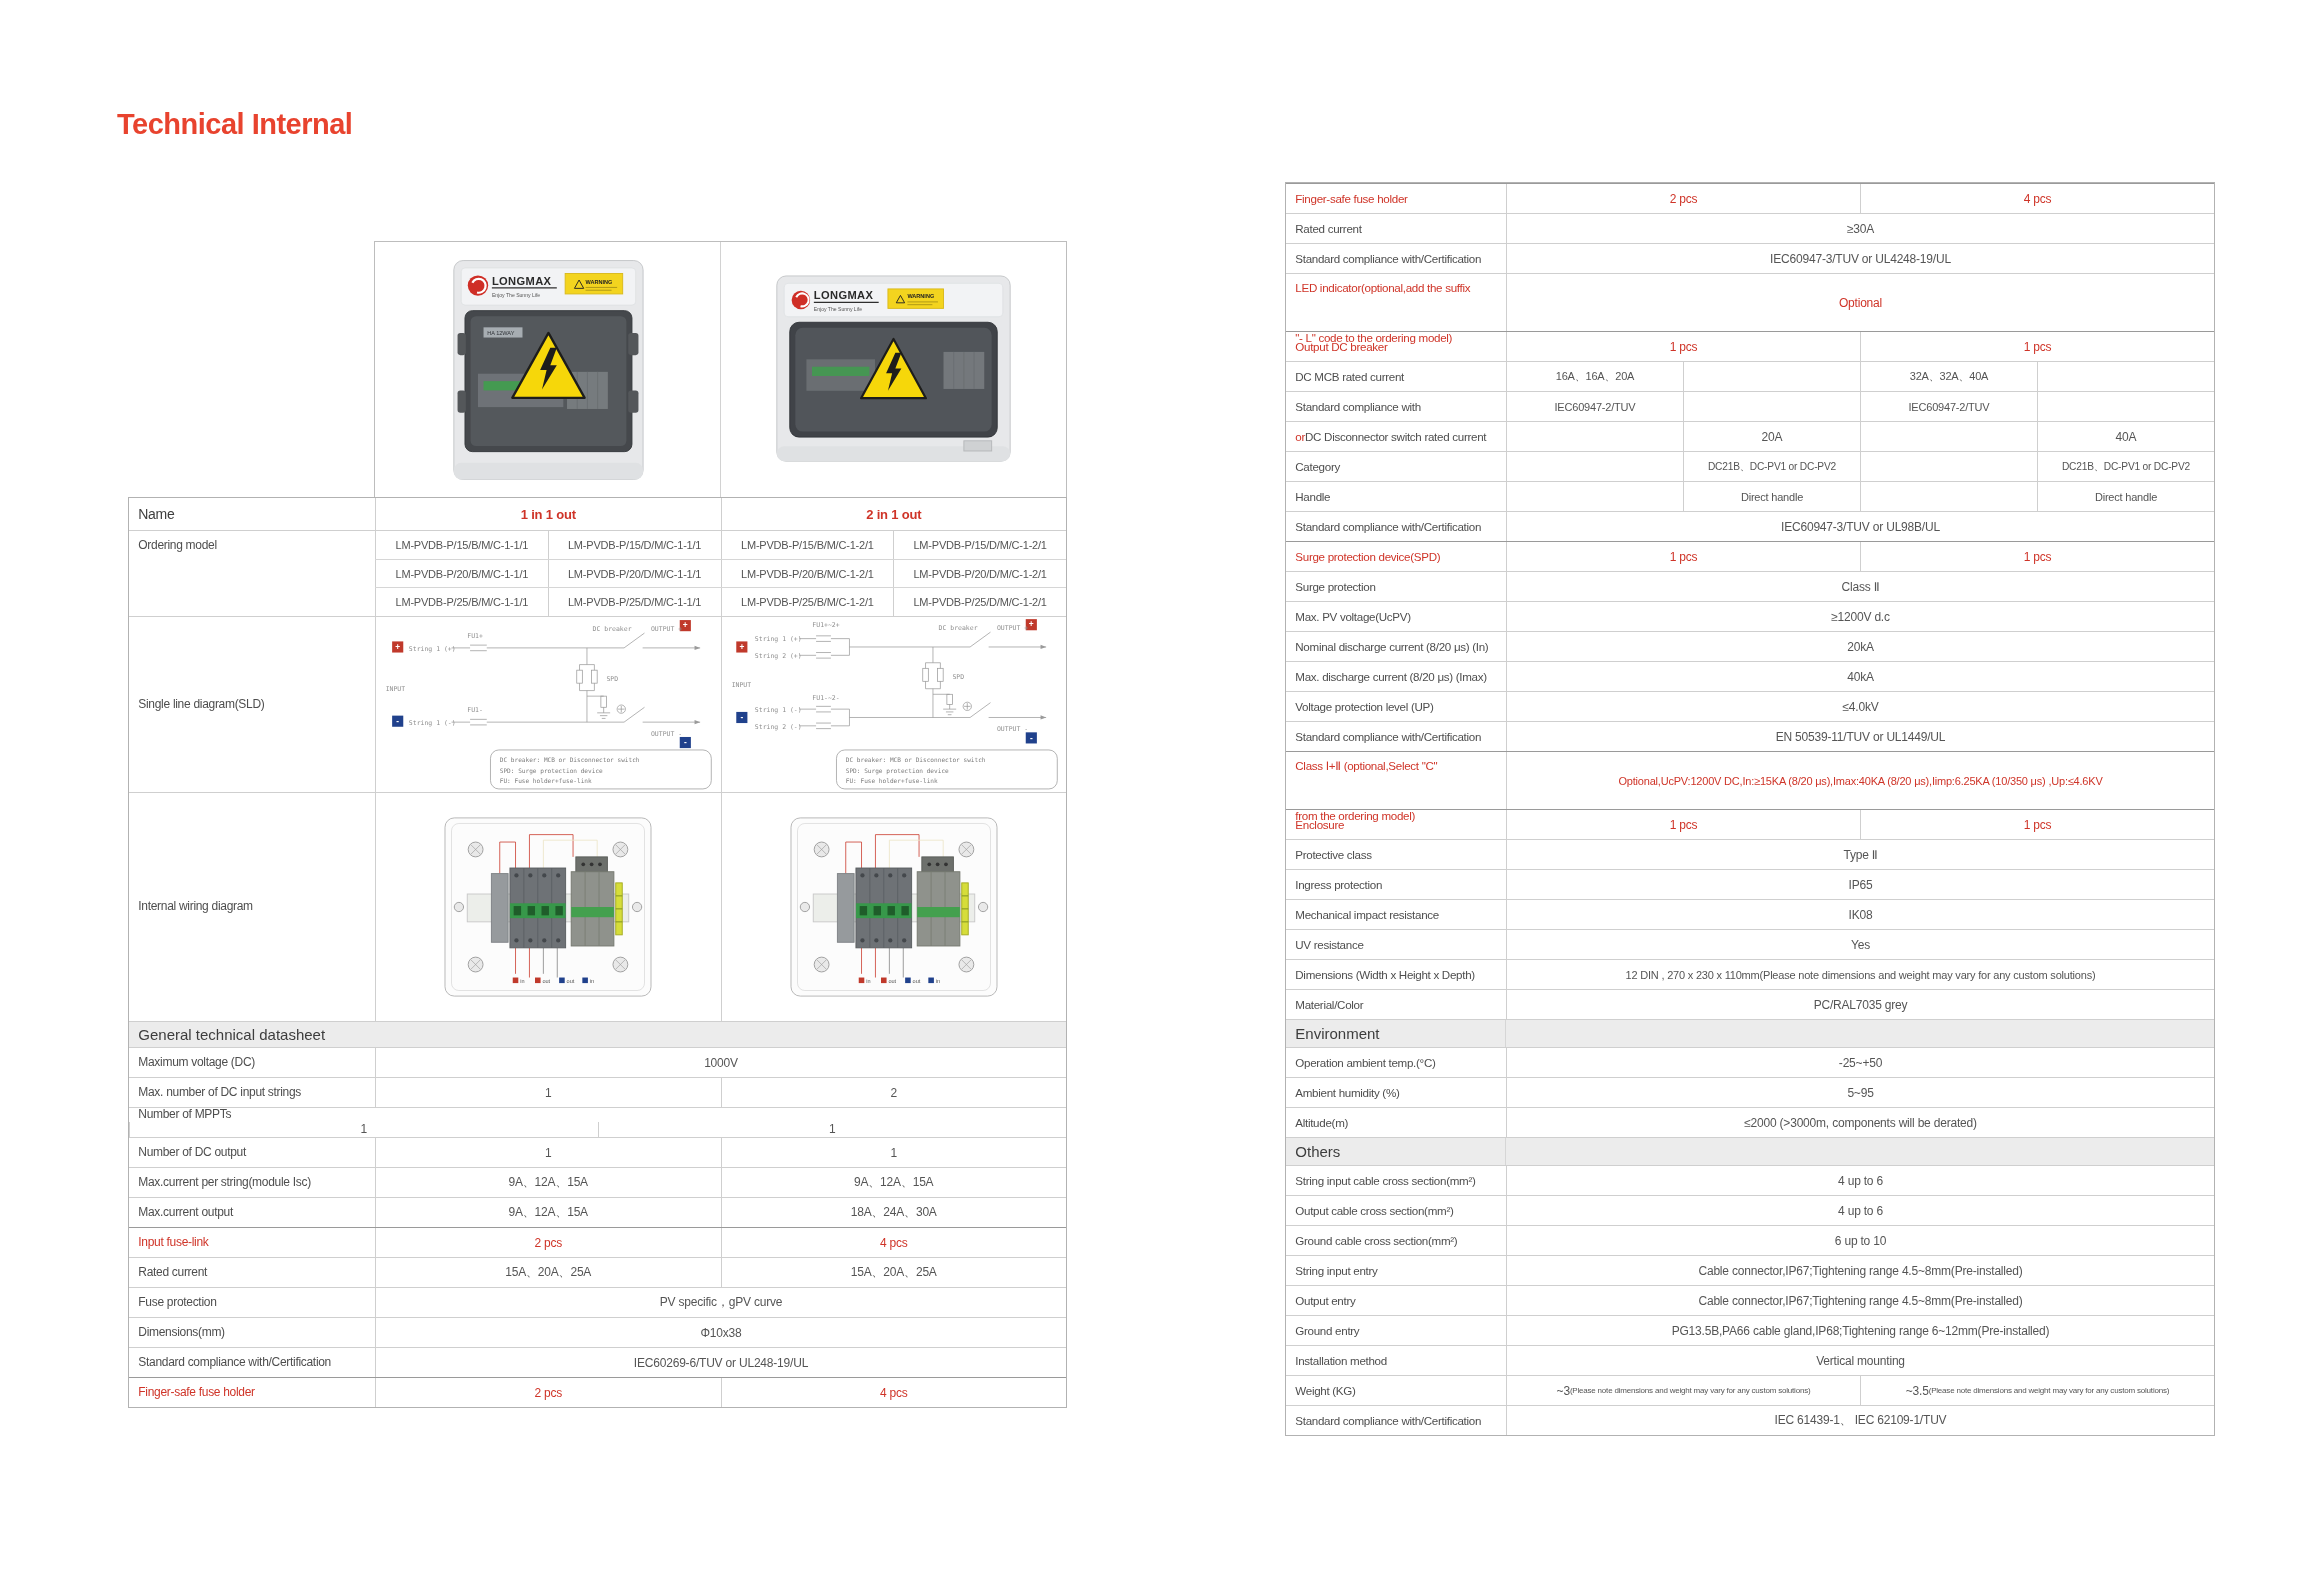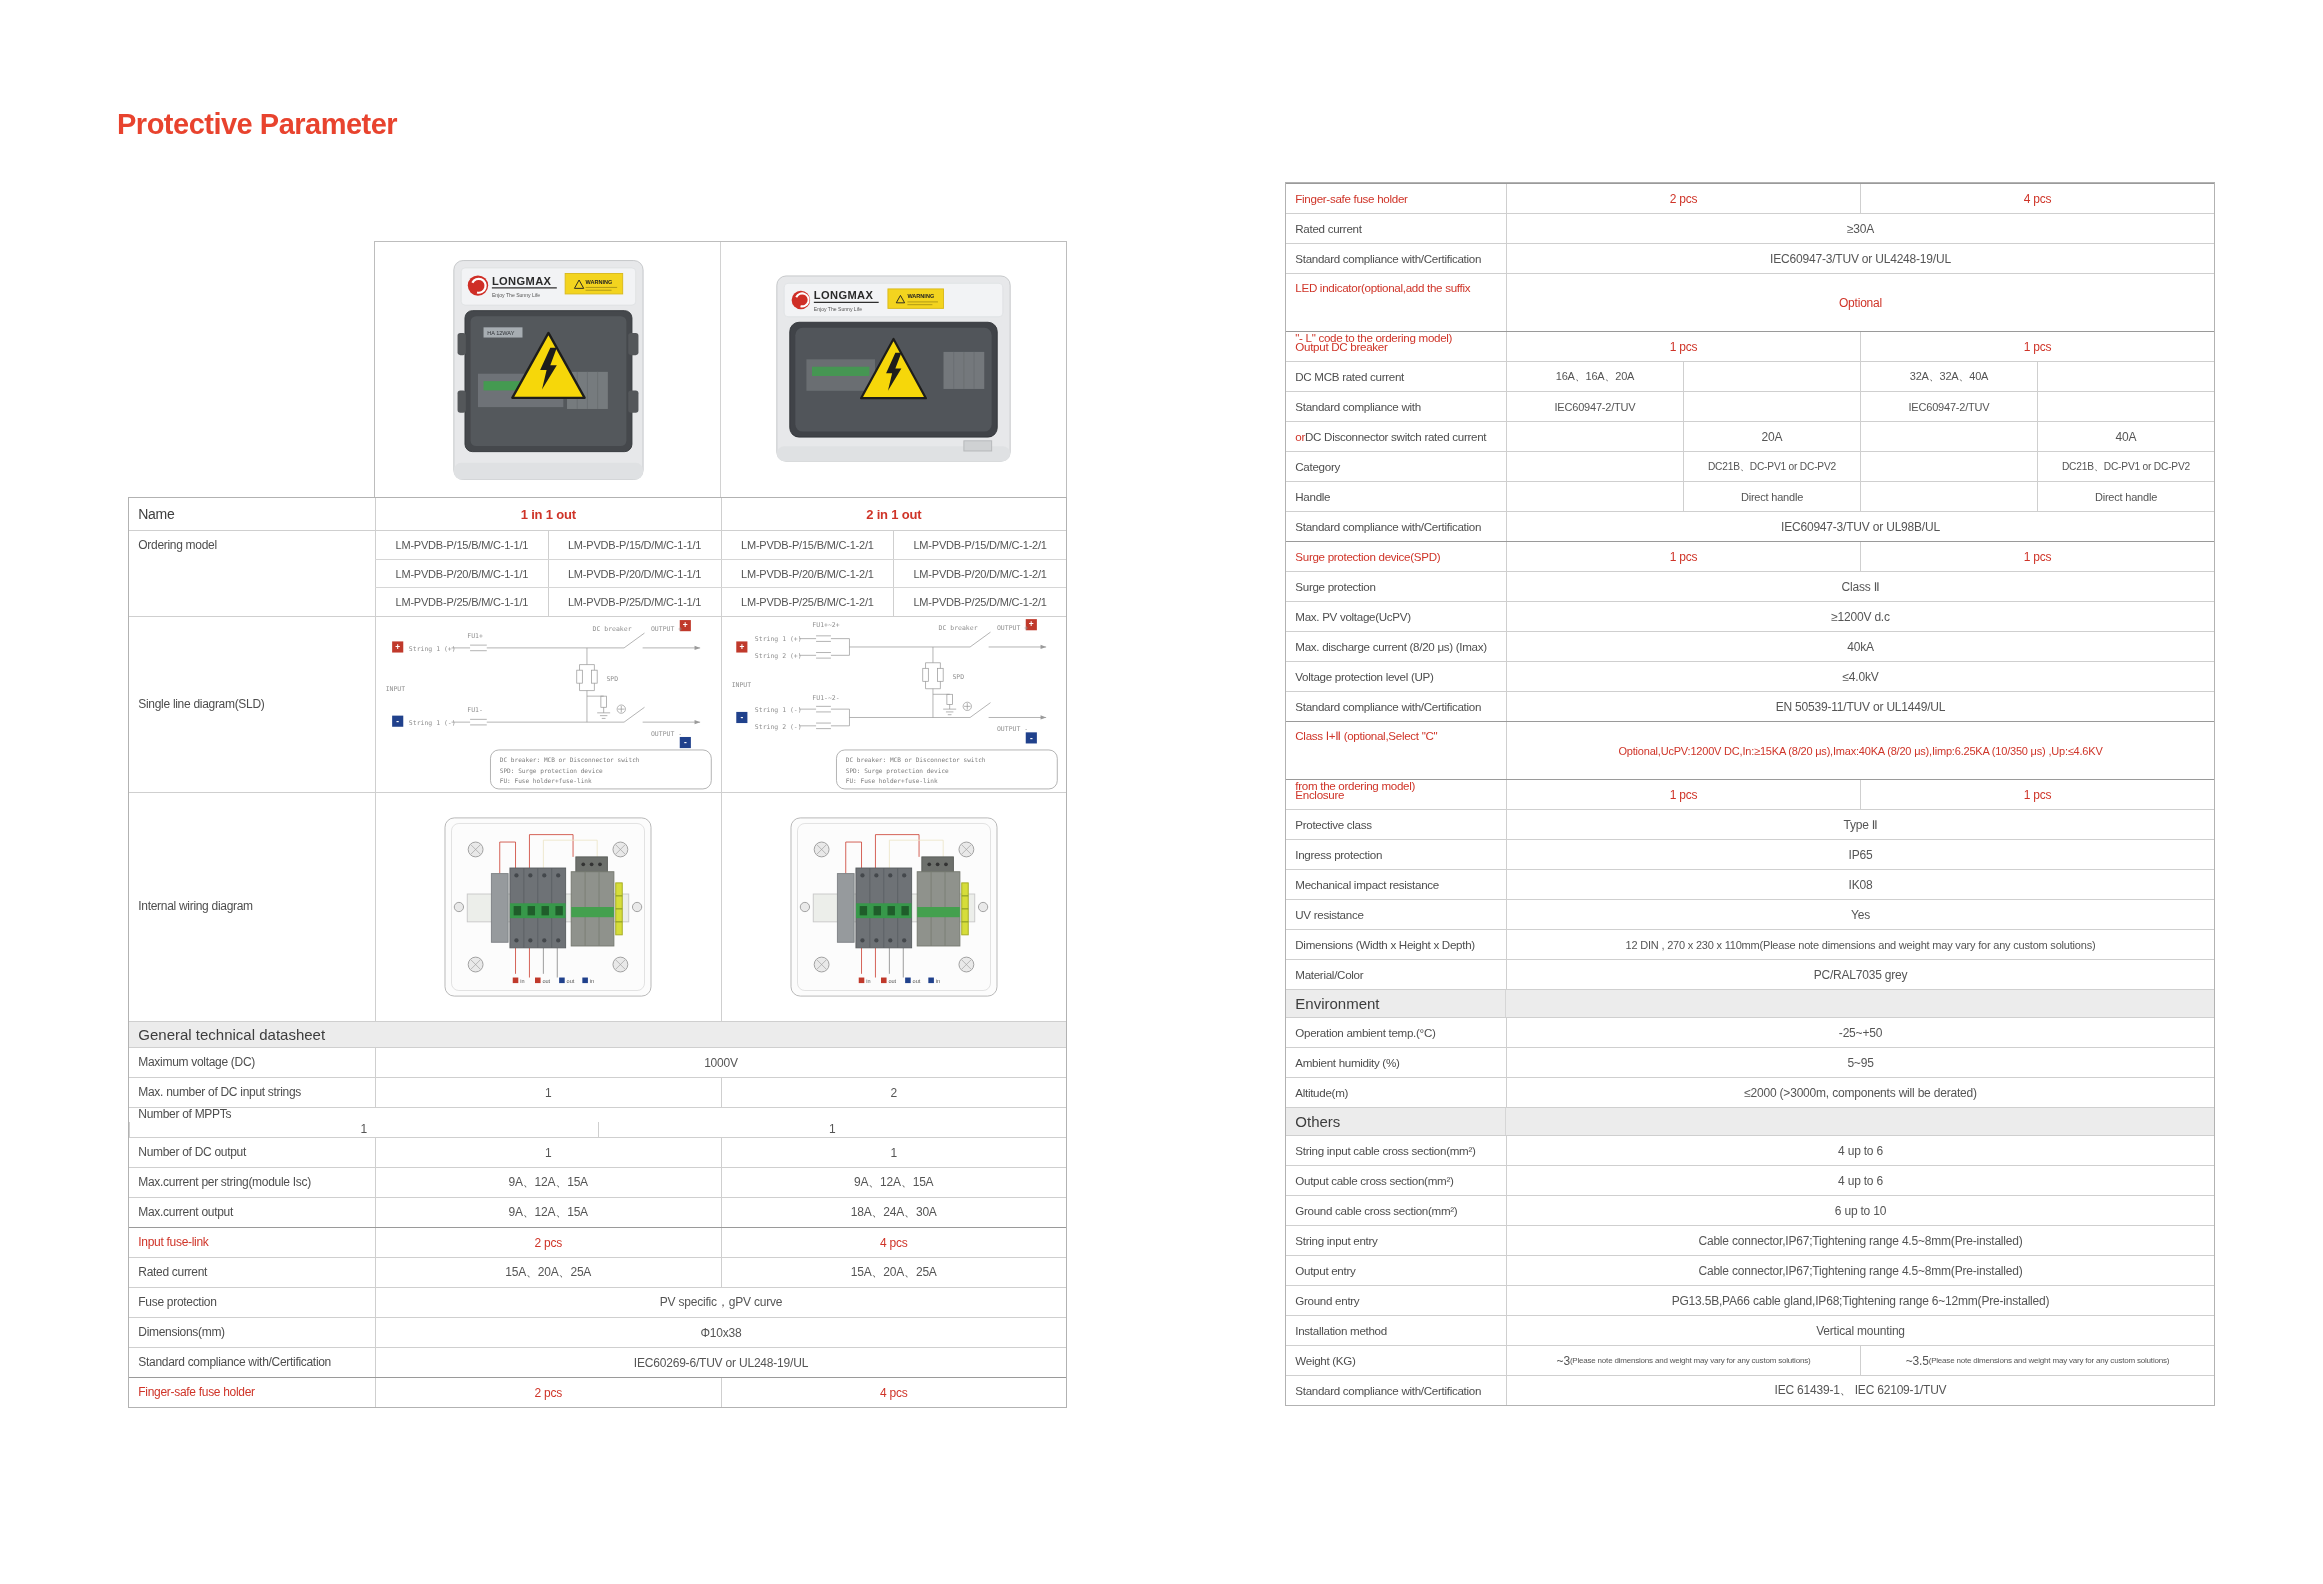--- a/index.html
+++ b/index.html
@@ -61,21 +61,21 @@
   .brand { font-family:"Liberation Sans", sans-serif; font-weight:bold; font-size:12px; fill:#2a2a2a; letter-spacing:0.4px; }
   .tag { font-family:"Liberation Sans", sans-serif; font-size:5.5px; fill:#555; }
   .warn { font-family:"Liberation Sans", sans-serif; font-weight:bold; font-size:6px; fill:#222; }
   .plabel { font-family:"Liberation Sans", sans-serif; font-size:6px; fill:#2f3338; }
   .wleg { font-family:"Liberation Sans", sans-serif; font-size:6px; fill:#555; }
 </style>
 </head>
 <body>
 
 <div class="page">
-  <div id="title">Protective Parameter</div>
+  <div id="title">Technical Internal</div>
 
   <div class="ltable">
     <div class="images-row">
       <div class="img-cell">
         <svg width="218" height="234" viewBox="0 0 235 252">
           <rect x="16" y="8" width="204" height="236" rx="10" fill="#e7e8ea" stroke="#c3c5c7"></rect>
           <rect x="16" y="226" width="204" height="18" rx="8" fill="#dfe1e3"></rect>
           <rect x="24" y="16" width="188" height="40" rx="4" fill="#f2f3f5" stroke="#d8dadc" stroke-width="0.6"></rect>
           <circle cx="42" cy="35" r="11" fill="#cf2e26"></circle>
           <path d="M36,32 a7.5,7.5 0 1 1 5,10.5" stroke="#ffffff" stroke-width="2.4" fill="none"></path>
@@ -783,20 +783,28 @@
         </div>
         <div class="row" style="height: 30px;">
           <div class="label">Max. PV voltage(UcPV)</div>
           <div class="vals">
             <div class="cell" style="flex: 4 1 0%;">
               <span>≥1200V d.c</span>
             </div>
           </div>
         </div>
         <div class="row" style="height: 30px;">
+          <div class="label">Nominal discharge current (8/20 μs) (In)</div>
+          <div class="vals">
+            <div class="cell" style="flex: 4 1 0%;">
+              <span>20kA</span>
+            </div>
+          </div>
+        </div>
+        <div class="row" style="height: 30px;">
           <div class="label">Max. discharge current (8/20 μs) (Imax)</div>
           <div class="vals">
             <div class="cell" style="flex: 4 1 0%;">
               <span>40kA</span>
             </div>
           </div>
         </div>
         <div class="row" style="height: 30px;">
           <div class="label">Voltage protection level  (UP)</div>
           <div class="vals">

